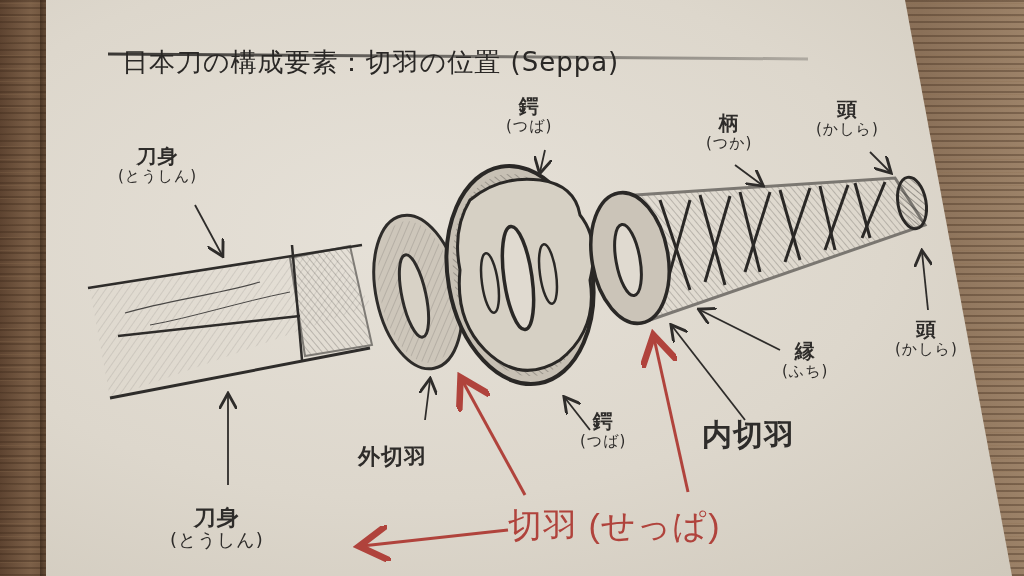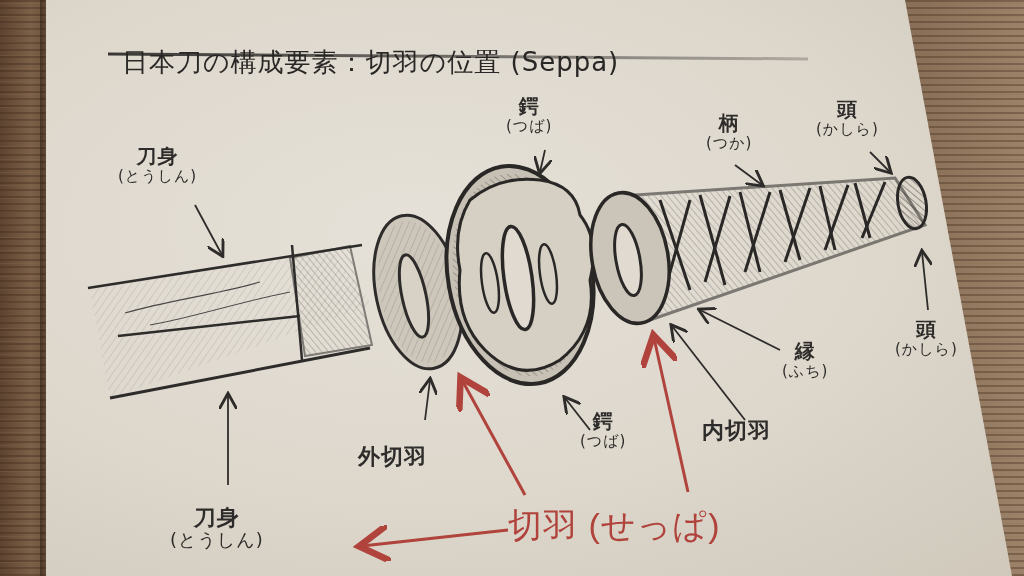--- a/index.html
+++ b/index.html
@@ -136,21 +136,21 @@
   <span class="kanji">頭</span>
   <span class="kana">(かしら)</span>
 </div>
 
 <div class="label" style="left:782px; top:340px;">
   <span class="kanji">縁</span>
   <span class="kana">(ふち)</span>
 </div>
 
 <div class="label" style="left:702px; top:418px;">
-  <span class="kanji" style="font-size:22px;">内切羽</span>
+  <span class="kanji" style="font-size:30px;">内切羽</span>
 </div>
 
 <div class="label" style="left:358px; top:428px;">
   <span class="kanji" style="font-size:22px;margin-top:16px;">外切羽</span>
 </div>
 
 <div class="label" style="left:580px; top:410px;">
   <span class="kanji">鍔</span>
   <span class="kana">(つば)</span>
 </div>

